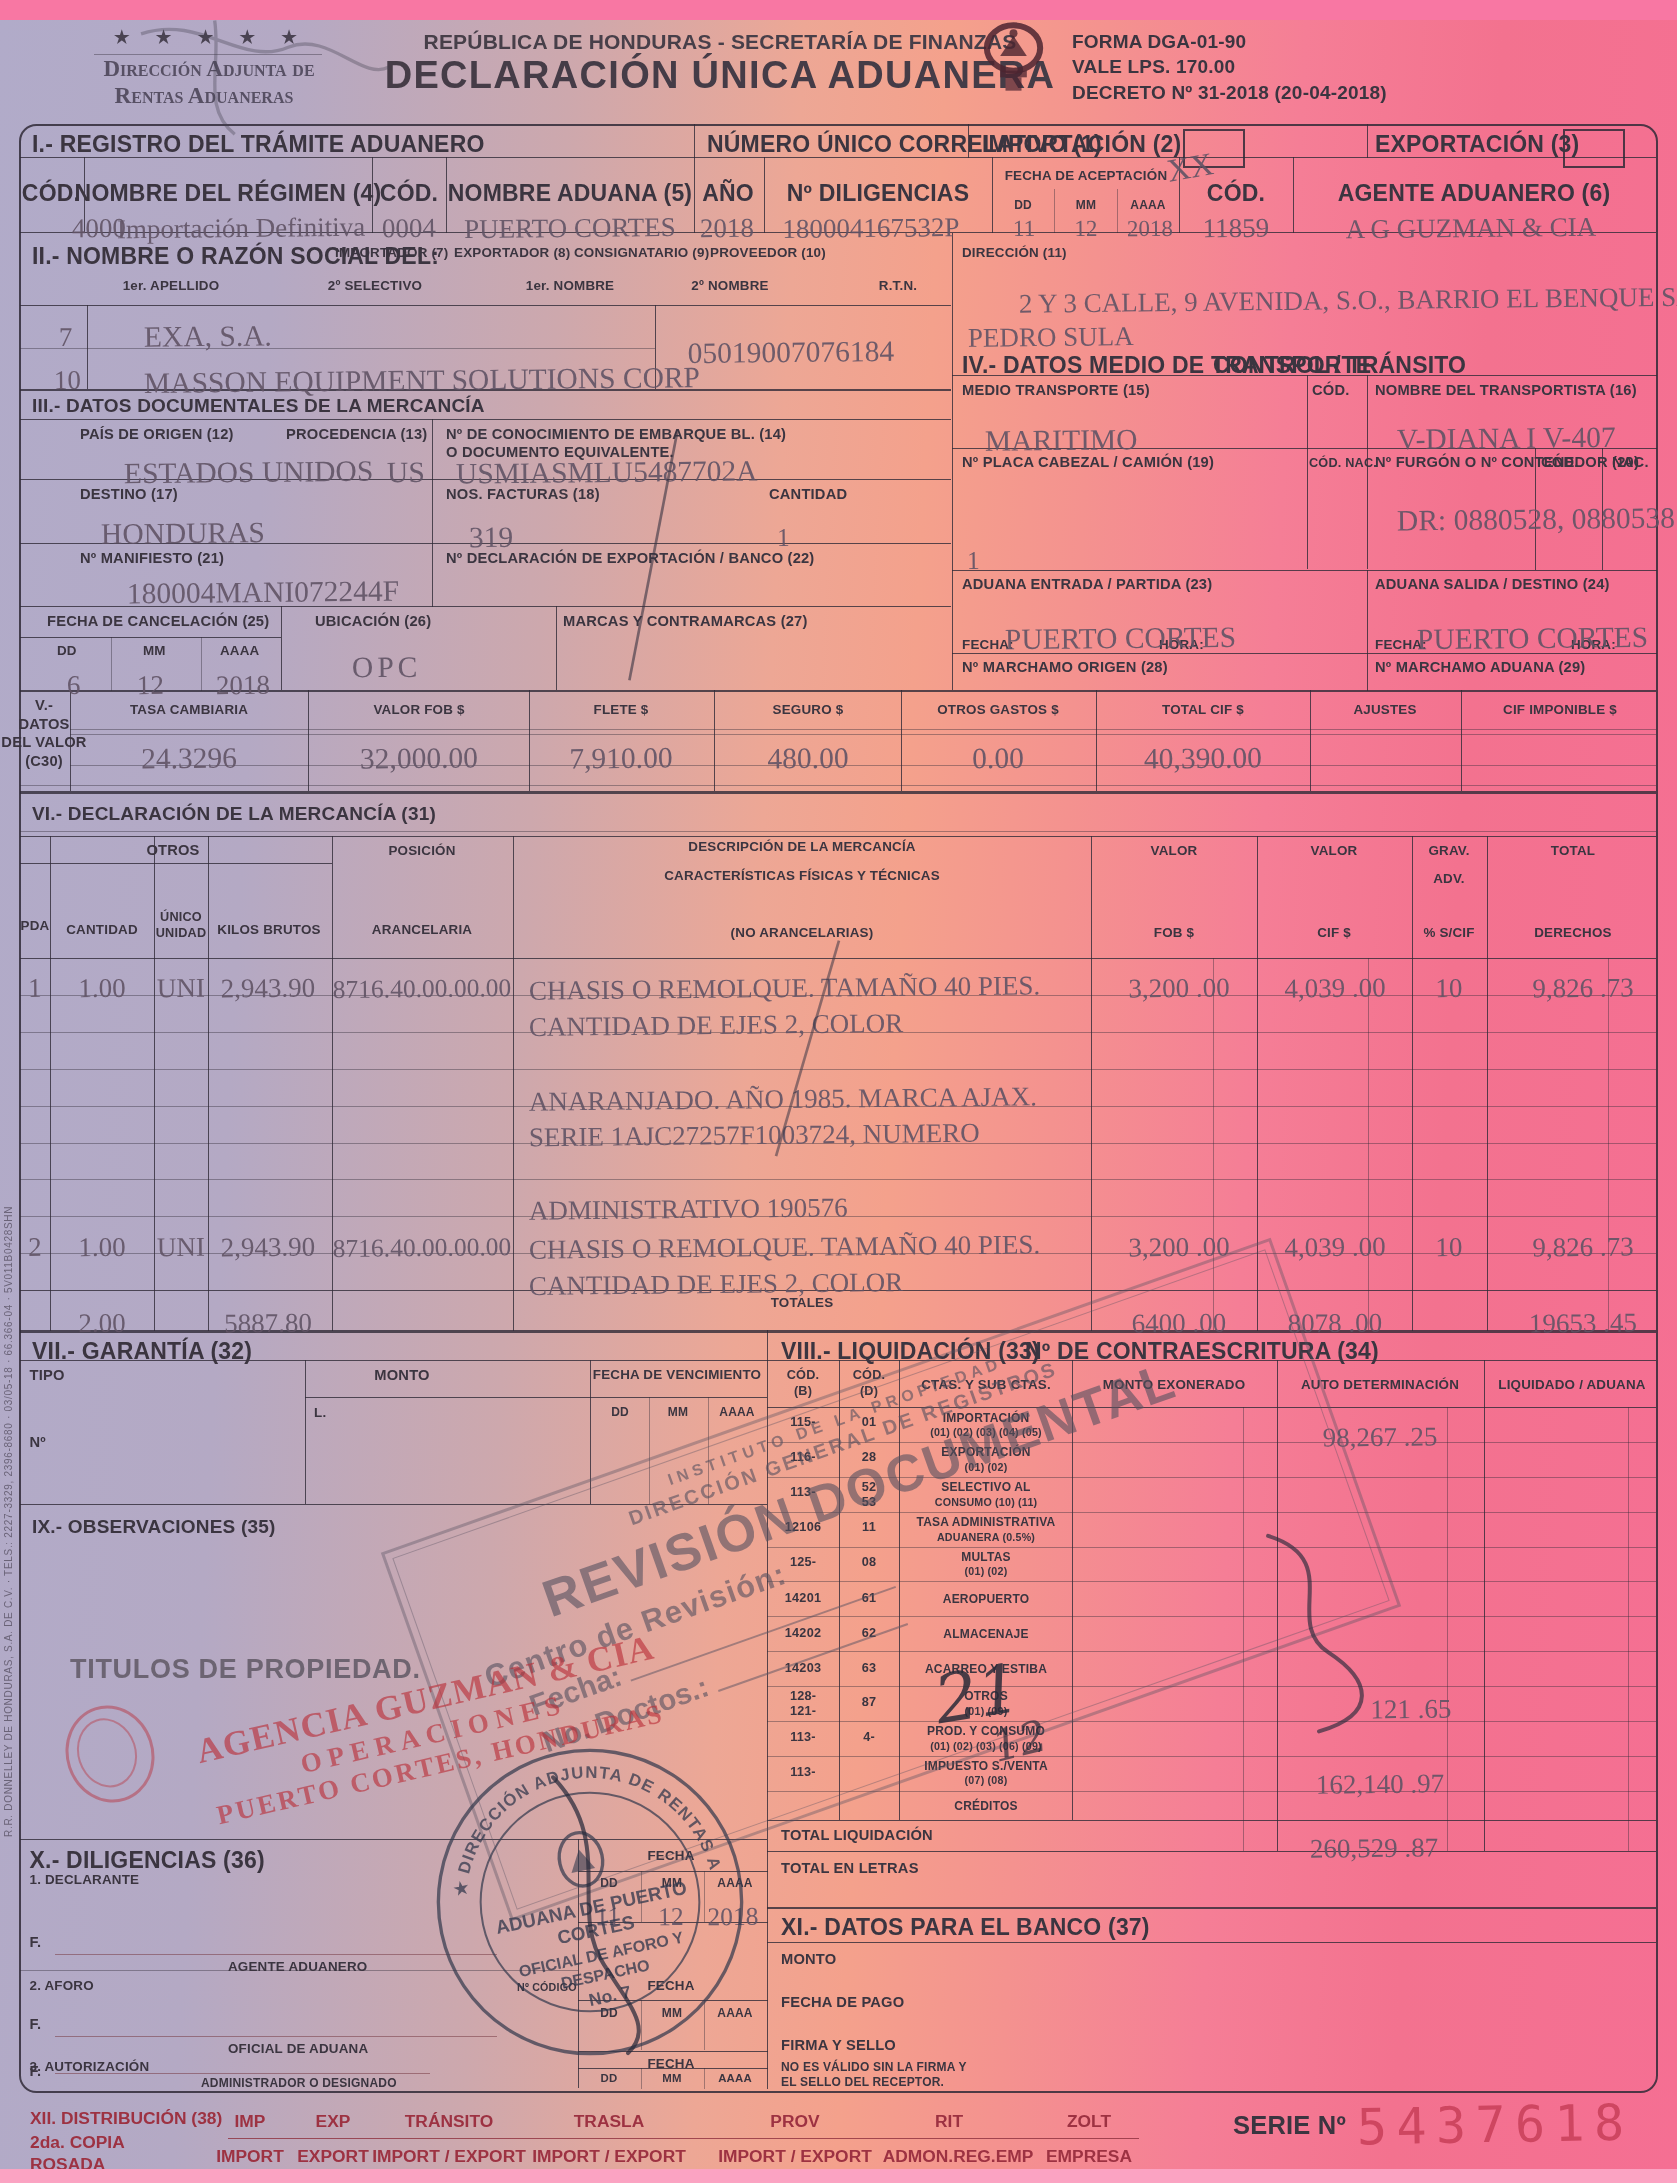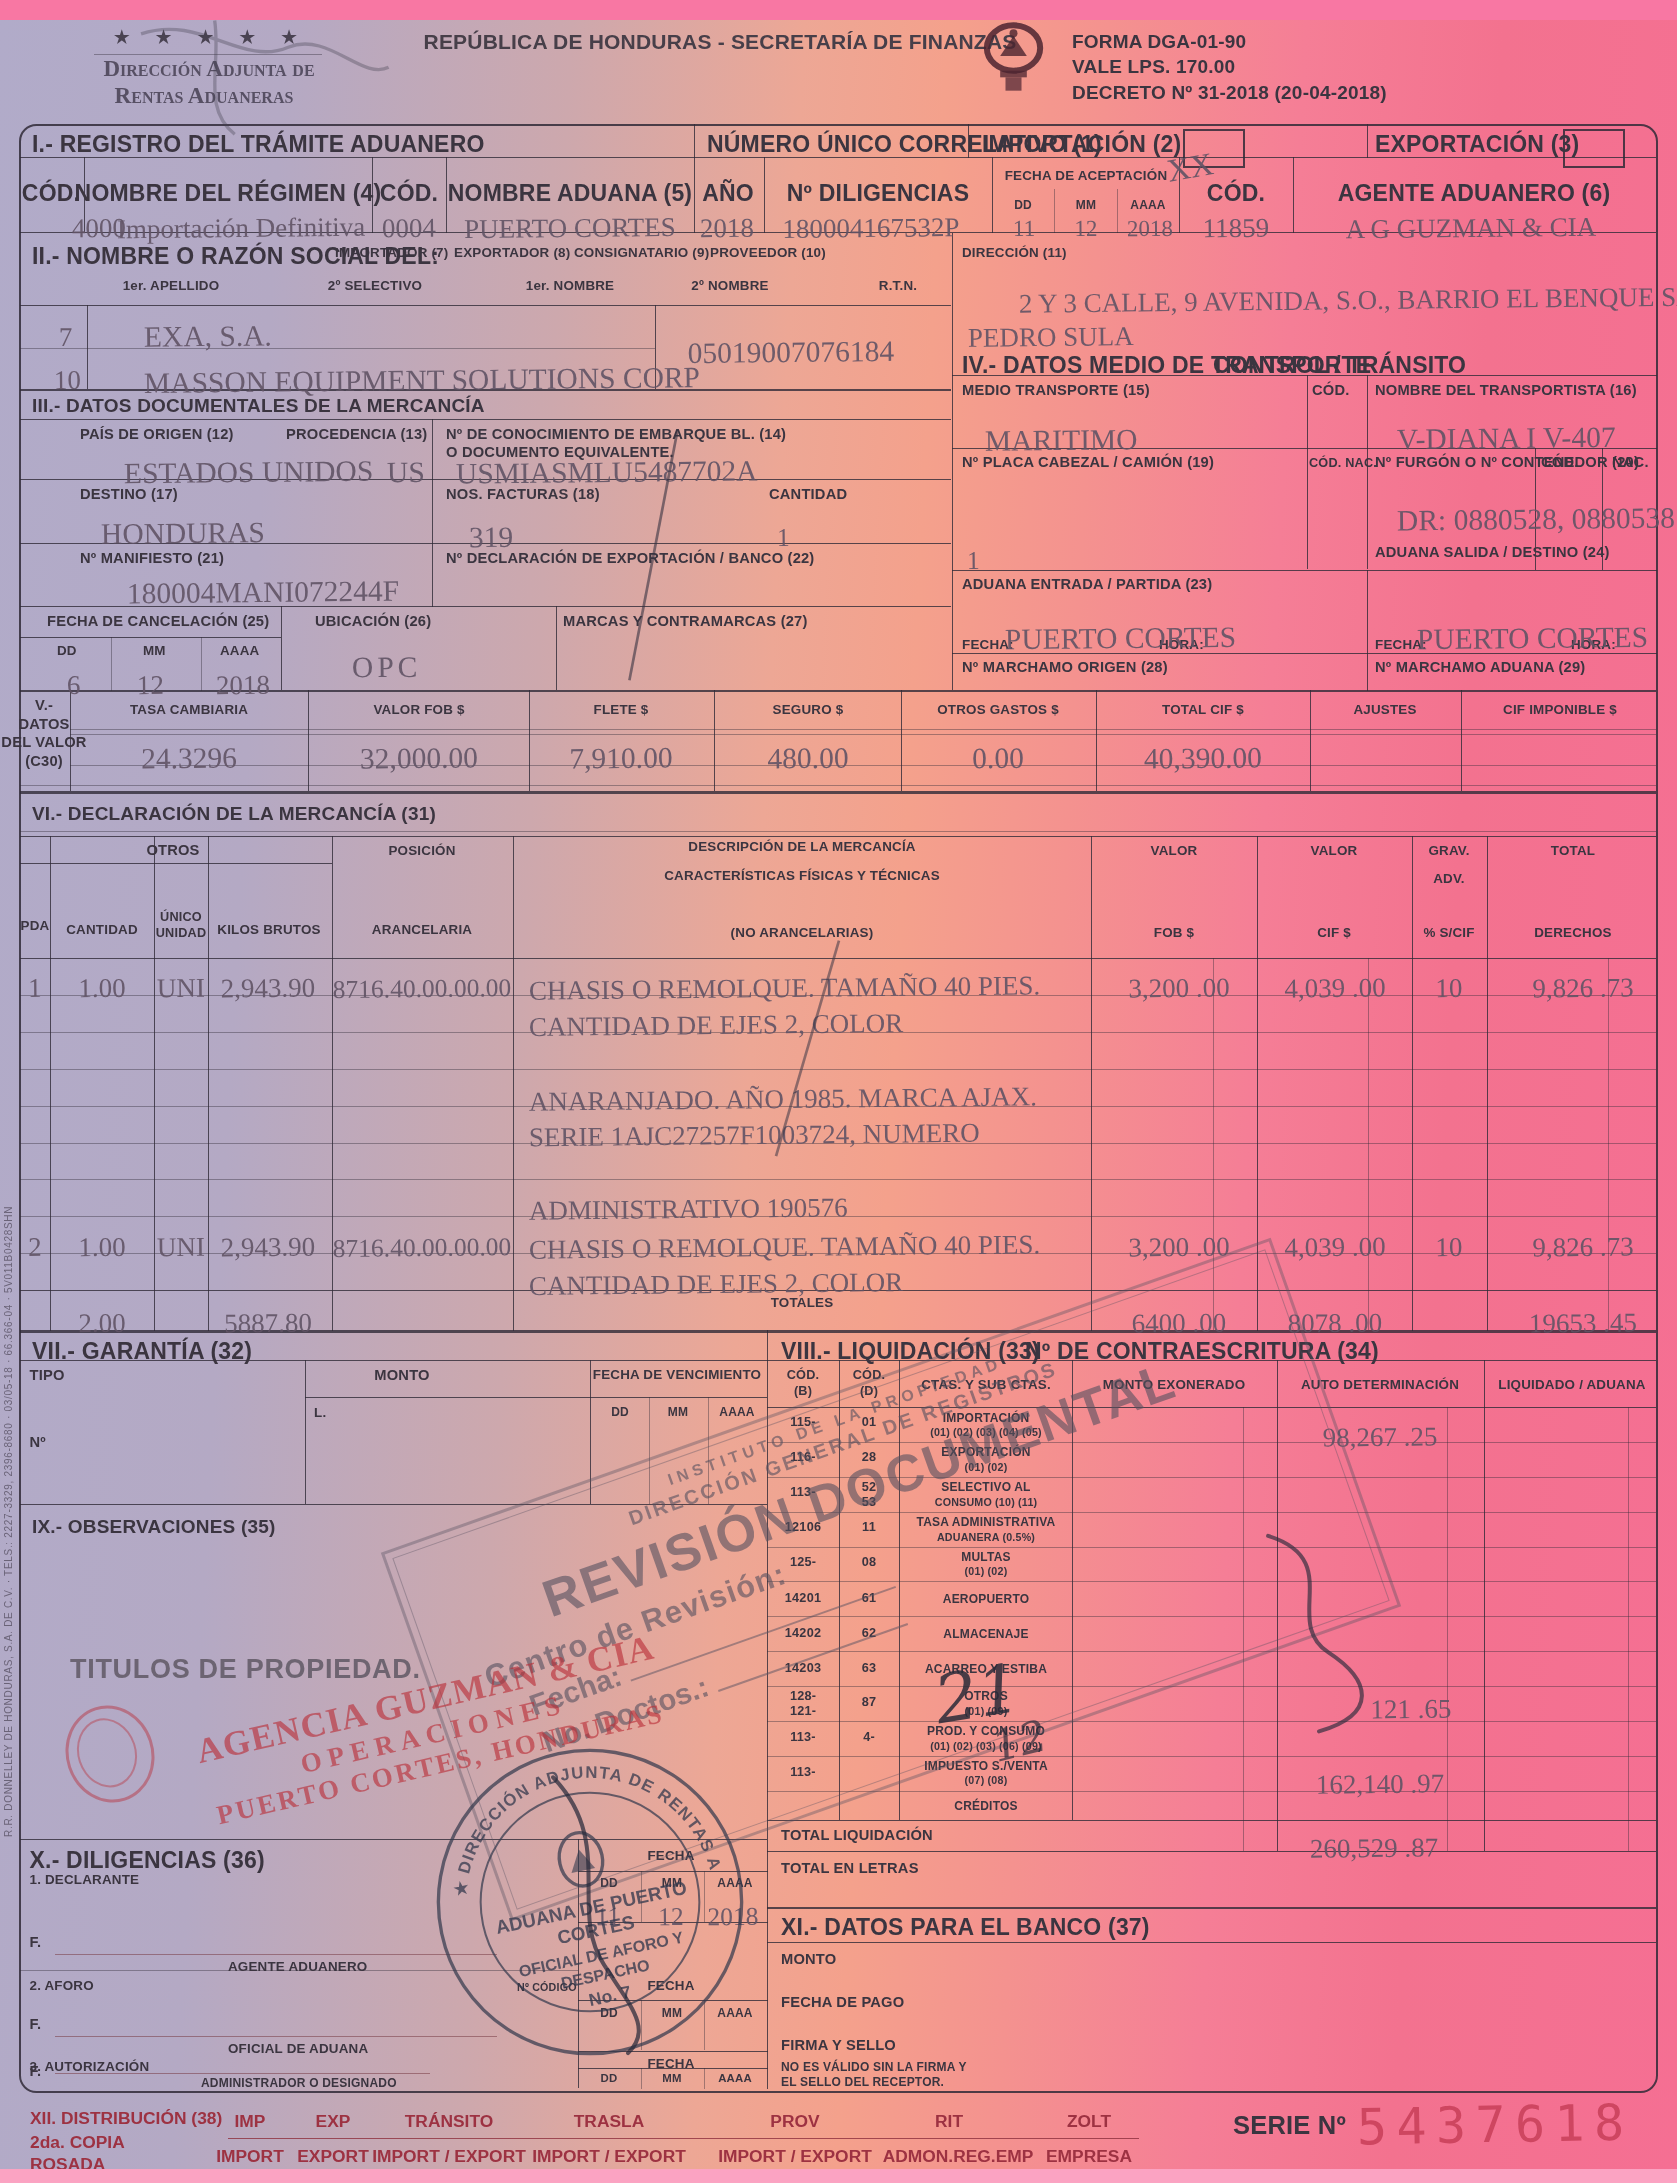--- a/index.html
+++ b/index.html
@@ -57,20 +57,21 @@
 
 <div class="page">
   <div class="strip-top"></div>
   <div class="strip-bottom"></div>
 
   <span class="L" style="left:114px;top:27px;font-size:17.4px;letter-spacing:10.7px;color:#4a4352">★ ★ ★ ★ ★</span>
   <div class="H thin" style="left:94px;top:54px;width:228px"></div>
   <span class="org c" style="left:209px;top:56px">Dirección Adjunta de</span>
   <span class="org c" style="left:204px;top:83px">Rentas Aduaneras</span>
   <span class="L c" style="left:720px;top:29.5px;font-size:21px;color:#473f49">REPÚBLICA DE HONDURAS - SECRETARÍA DE FINANZAS</span>
+  <span class="L c" style="left:720px;top:54px;font-size:38px;letter-spacing:1.3px;color:#453c47">DECLARACIÓN ÚNICA ADUANERA</span>
   <svg class="emblem" style="left:980px;top:16px" width="67" height="80" viewBox="0 0 100 120">
     <ellipse cx="50" cy="48" rx="40" ry="34" fill="none" stroke="#4c2430" stroke-width="9" opacity=".85"></ellipse>
     <polygon points="50,30 70,60 30,60" fill="#4c2430" opacity=".8"></polygon>
     <circle cx="50" cy="26" r="6" fill="#4c2430" opacity=".8"></circle>
     <rect x="30" y="82" width="40" height="10" fill="#4c2430" opacity=".75"></rect>
     <rect x="38" y="92" width="24" height="20" fill="#4c2430" opacity=".7"></rect>
   </svg>
   <span class="L" style="left:1072px;top:31px;font-size:19px">FORMA DGA-01-90</span>
   <span class="L" style="left:1072px;top:56px;font-size:19px">VALE LPS. 170.00</span>
   <span class="L" style="left:1072px;top:82px;font-size:19px">DECRETO Nº 31-2018 (20-04-2018)</span>
@@ -203,21 +204,21 @@
   <span class="L f19" style="left:1309px;top:456px">CÓD. NAC.</span>
   <span class="L f22" style="left:1375px;top:454px">Nº FURGÓN O Nº CONTENEDOR (20)</span>
   <span class="L f22" style="left:1541px;top:454px">CÓD.</span>
   <span class="L f22" style="left:1612px;top:454px">NAC.</span>
   <div class="W" style="left:1535px;top:448px;height:122px"></div>
   <div class="W" style="left:1602px;top:448px;height:122px"></div>
   <span class="V f44v" style="left:1397px;top:503px">DR: 0880528, 0880538</span>
   <span class="V f38v" style="left:967px;top:546px">1</span>
   <div class="H" style="left:952px;top:570px;width:705px"></div>
   <span class="L f22" style="left:962px;top:576px">ADUANA ENTRADA / PARTIDA (23)</span>
-  <span class="L f22" style="left:1375px;top:544px">ADUANA SALIDA  /  DESTINO (24)</span>
+  <span class="L f22" style="left:1375px;top:576px">ADUANA SALIDA  /  DESTINO (24)</span>
   <div class="W" style="left:1367px;top:570px;height:121px"></div>
   <span class="V f44v" style="left:1005px;top:622px">PUERTO CORTES</span>
   <span class="V f44v" style="left:1417px;top:622px">PUERTO CORTES</span>
   <span class="L f20" style="left:962px;top:637px">FECHA:</span>
   <span class="L f20" style="left:1159px;top:637px">HORA:</span>
   <span class="L f20" style="left:1375px;top:637px">FECHA:</span>
   <span class="L f20" style="left:1571px;top:637px">HORA:</span>
   <div class="H" style="left:952px;top:653px;width:705px"></div>
   <span class="L f22" style="left:962px;top:659px">Nº MARCHAMO ORIGEN (28)</span>
   <span class="L f22" style="left:1375px;top:659px">Nº MARCHAMO ADUANA (29)</span>

